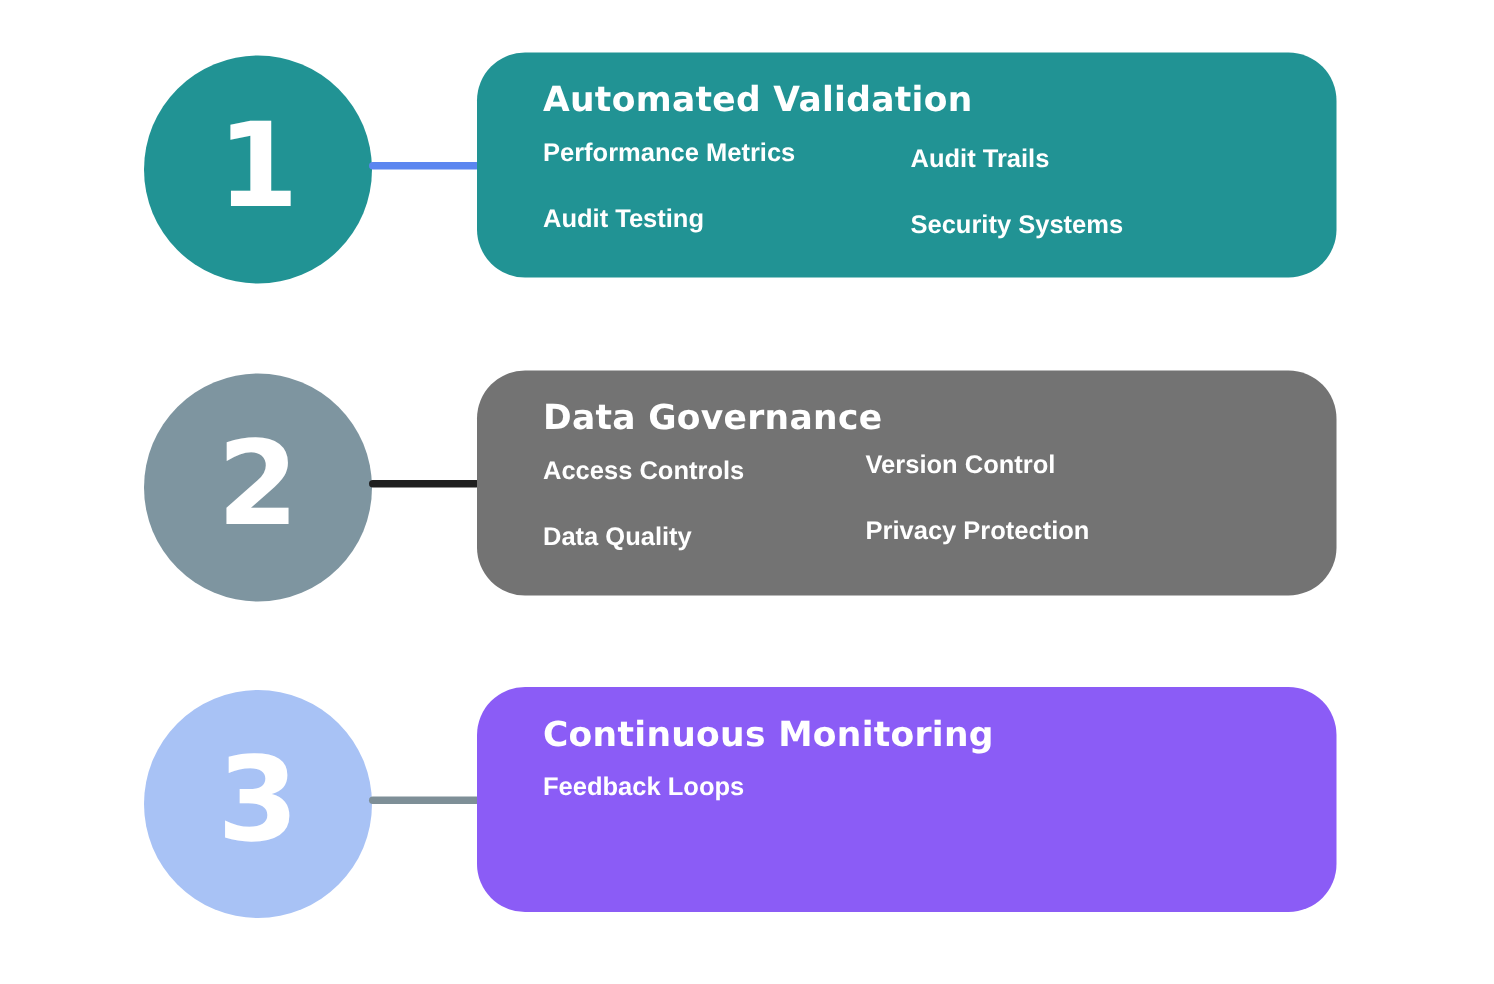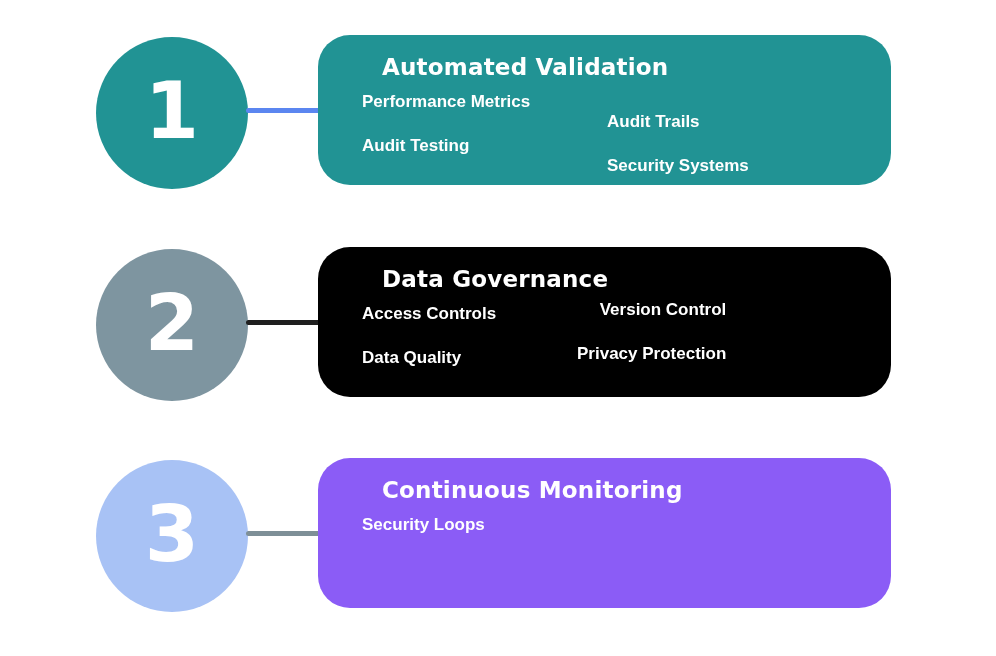--- a/index.html
+++ b/index.html
@@ -62,35 +62,34 @@
     padding: 19px 30px 0 44px;
     color: #ffffff;
   }
   .card-title {
     font-family: "DejaVu Sans", sans-serif;
     font-size: 23px;
     font-weight: bold;
     letter-spacing: 0.2px;
     line-height: 1.2;
     white-space: nowrap;
-    margin-left: 20px;
   }
   .card-items {
     display: flex;
     margin-top: 10px;
   }
   .col {
     display: flex;
     flex-direction: column;
     gap: 24px;
   }
   .row1 .col1 { width: 245px; }
   .row2 .col1, .row3 .col1 { width: 215px; }
-  .row1 .col2 { margin-top: 20px; }
-  .row2 .col2 { margin-top: -4px; text-align: right; }
+  .row1 .col2 { margin-top: 4px; }
+  .row2 .col2 { margin-top: -4px; }
   .item {
     font-family: "Liberation Sans", sans-serif;
     font-size: 17px;
     font-weight: bold;
     line-height: 1.18;
     white-space: nowrap;
   }
 </style>
 </head>
 <body>
@@ -113,21 +112,21 @@
       </div>
     </div>
   </div>
 </div>
 
 <div class="row row2">
   <div class="num-circle" style="background-color: rgb(126, 149, 160);">
     <span class="num">2</span>
   </div>
   <div class="connector" style="background-color: rgb(31, 31, 31);"></div>
-  <div class="card" style="background-color: #000000;">
+  <div class="card" style="background-color: #737373;">
     <div class="card-title">Data Governance</div>
     <div class="card-items">
       <div class="col col1">
         <div class="item">Access Controls</div>
         <div class="item">Data Quality</div>
       </div>
       <div class="col col2">
         <div class="item">Version Control</div>
         <div class="item">Privacy Protection</div>
       </div>
@@ -137,17 +136,17 @@
 
 <div class="row row3">
   <div class="num-circle" style="background-color: rgb(168, 194, 245);">
     <span class="num">3</span>
   </div>
   <div class="connector" style="background-color: rgb(126, 143, 151);"></div>
   <div class="card" style="background-color: #8b5cf6;">
     <div class="card-title">Continuous Monitoring</div>
     <div class="card-items">
       <div class="col col2">
-        <div class="item">Security Loops</div>
+        <div class="item">Feedback Loops</div>
       </div>
     </div>
   </div>
 </div>
 
 </body></html>

